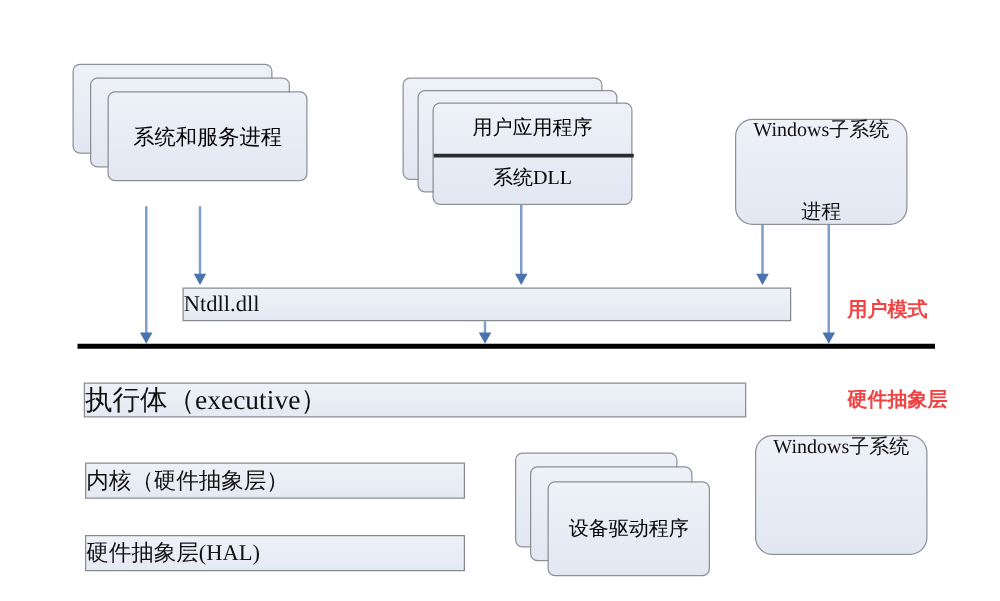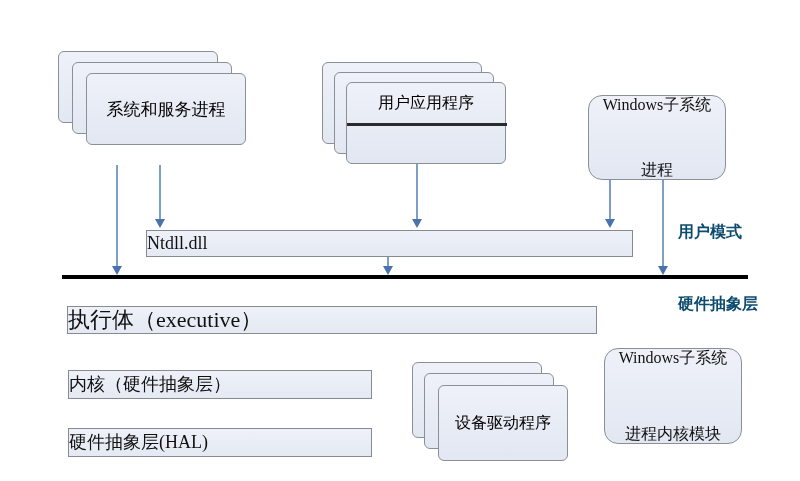--- a/index.html
+++ b/index.html
@@ -83,23 +83,24 @@
 
   
   .split-rule {
     position: absolute;
     height: 3px;
     background: #2b2b2b;
   }
 
   .label-mode {
     position: absolute;
-    color: #0c4a6e;
+    color: #ef4444;
     font-family: "Liberation Sans", "DejaVu Sans", sans-serif;
     font-weight: 600;
+    margin-top: 16px;
   }
 
   .txt { display: block; }
 </style>
 </head>
 <body>
 
 <div id="canvas">
 
   <div class="stack" style="left:58px; top:51px; width:190px; height:100px;">
@@ -111,20 +112,23 @@
   </div>
 
   <div class="stack" style="left:322px; top:62px; width:195px; height:110px;">
     <div class="card" style="left:0px;  top:0px;  width:160px; height:82px;"></div>
     <div class="card" style="left:12px; top:10px; width:160px; height:82px;"></div>
     <div class="card front" style="left:24px; top:20px; width:160px; height:82px; font-size:16px; justify-content:flex-start;">
       <div style="height:40px; display:flex; align-items:center; justify-content:center; width:100%;">
         <span class="txt">用户应用程序</span>
       </div>
       <div class="split-rule" style="left:0px; top:40px; width:160px;"></div>
+      <div style="height:42px; display:flex; align-items:center; justify-content:center; width:100%;">
+        <span class="txt">系统DLL</span>
+      </div>
     </div>
   </div>
 
   <div class="node round" style="left:588px; top:95px; width:138px; height:85px; font-size:16px; flex-direction:column;">
     <span class="txt">Windows子系统</span>
     <span class="txt">进程</span>
   </div>
 
   <div class="node rect" style="left:146px; top:230px; width:487px; height:27px; font-size:18px;">
     <span class="txt">Ntdll.dll</span>
@@ -168,16 +172,15 @@
   <div class="stack" style="left:412px; top:362px; width:185px; height:110px;">
     <div class="card" style="left:0px;  top:0px;  width:130px; height:76px;"></div>
     <div class="card" style="left:12px; top:11px; width:130px; height:76px;"></div>
     <div class="card front" style="left:26px; top:23px; width:130px; height:76px; font-size:16px;">
       <span class="txt">设备驱动程序</span>
     </div>
   </div>
 
   <div class="node round" style="left:604px; top:348px; width:138px; height:96px; font-size:16px; flex-direction:column;">
     <span class="txt">Windows子系统</span>
-    <span class="txt">进程内核模块</span>
   </div>
 
 </div>
 
 </body></html>

